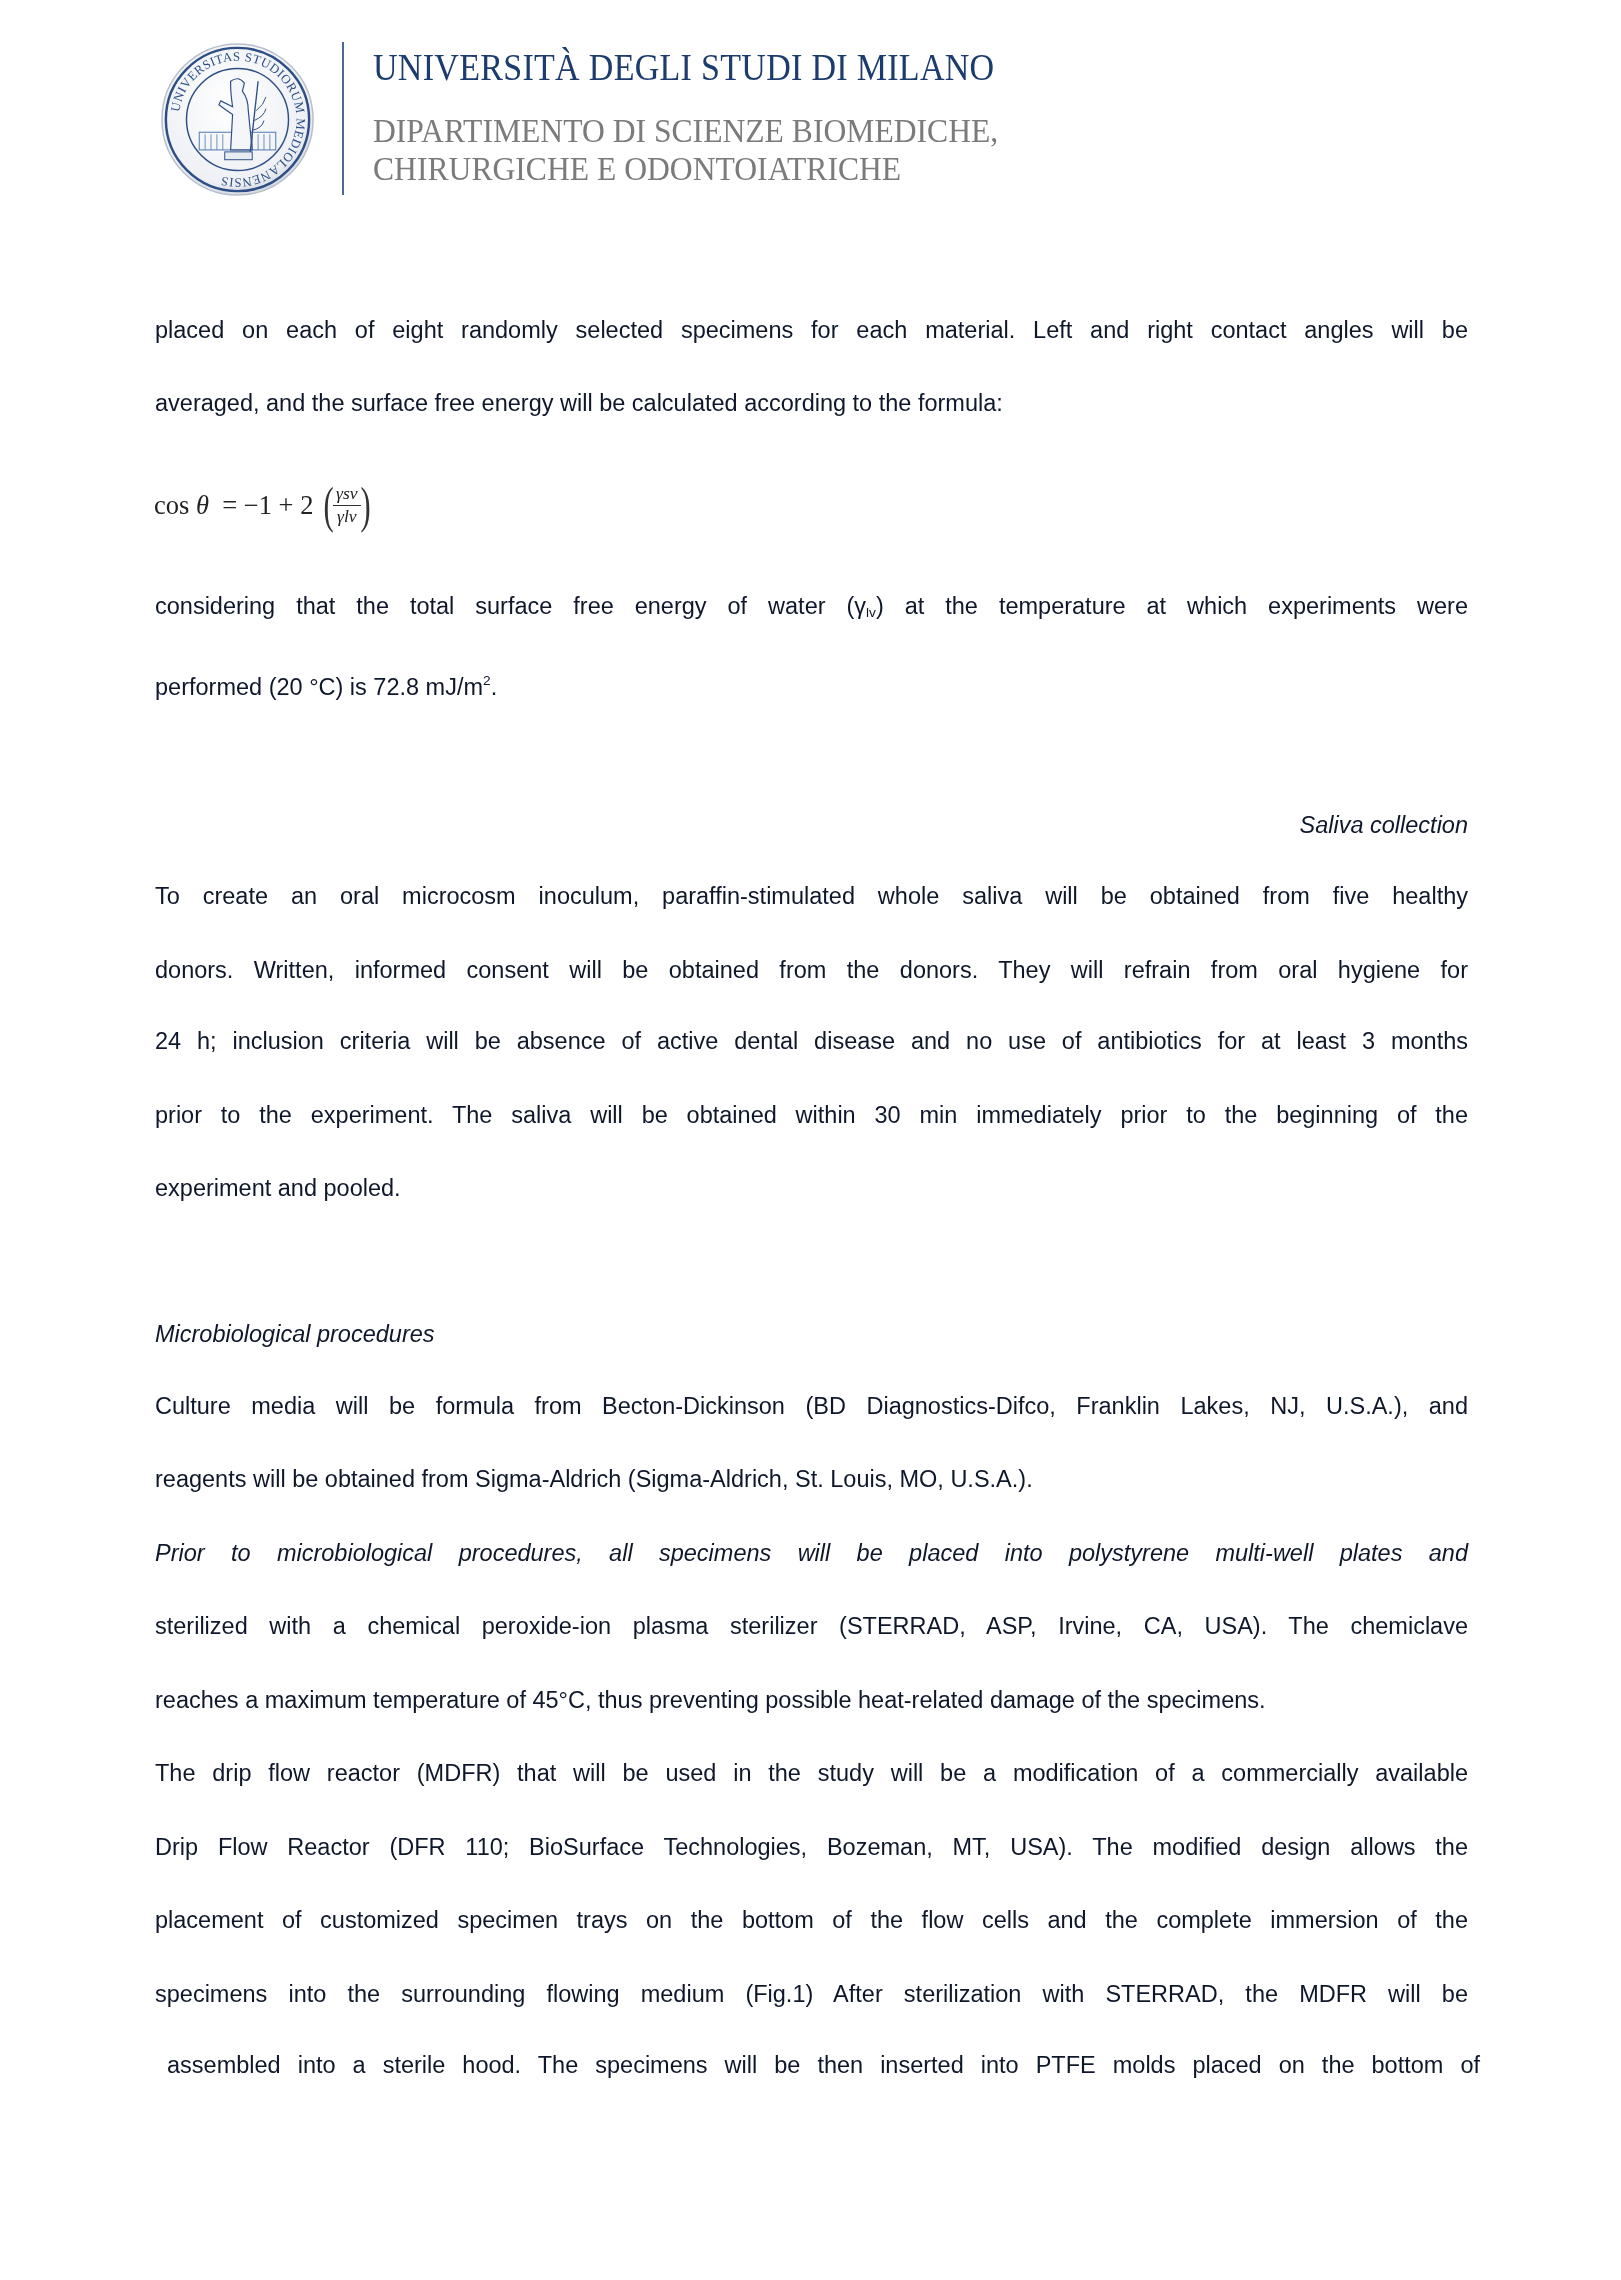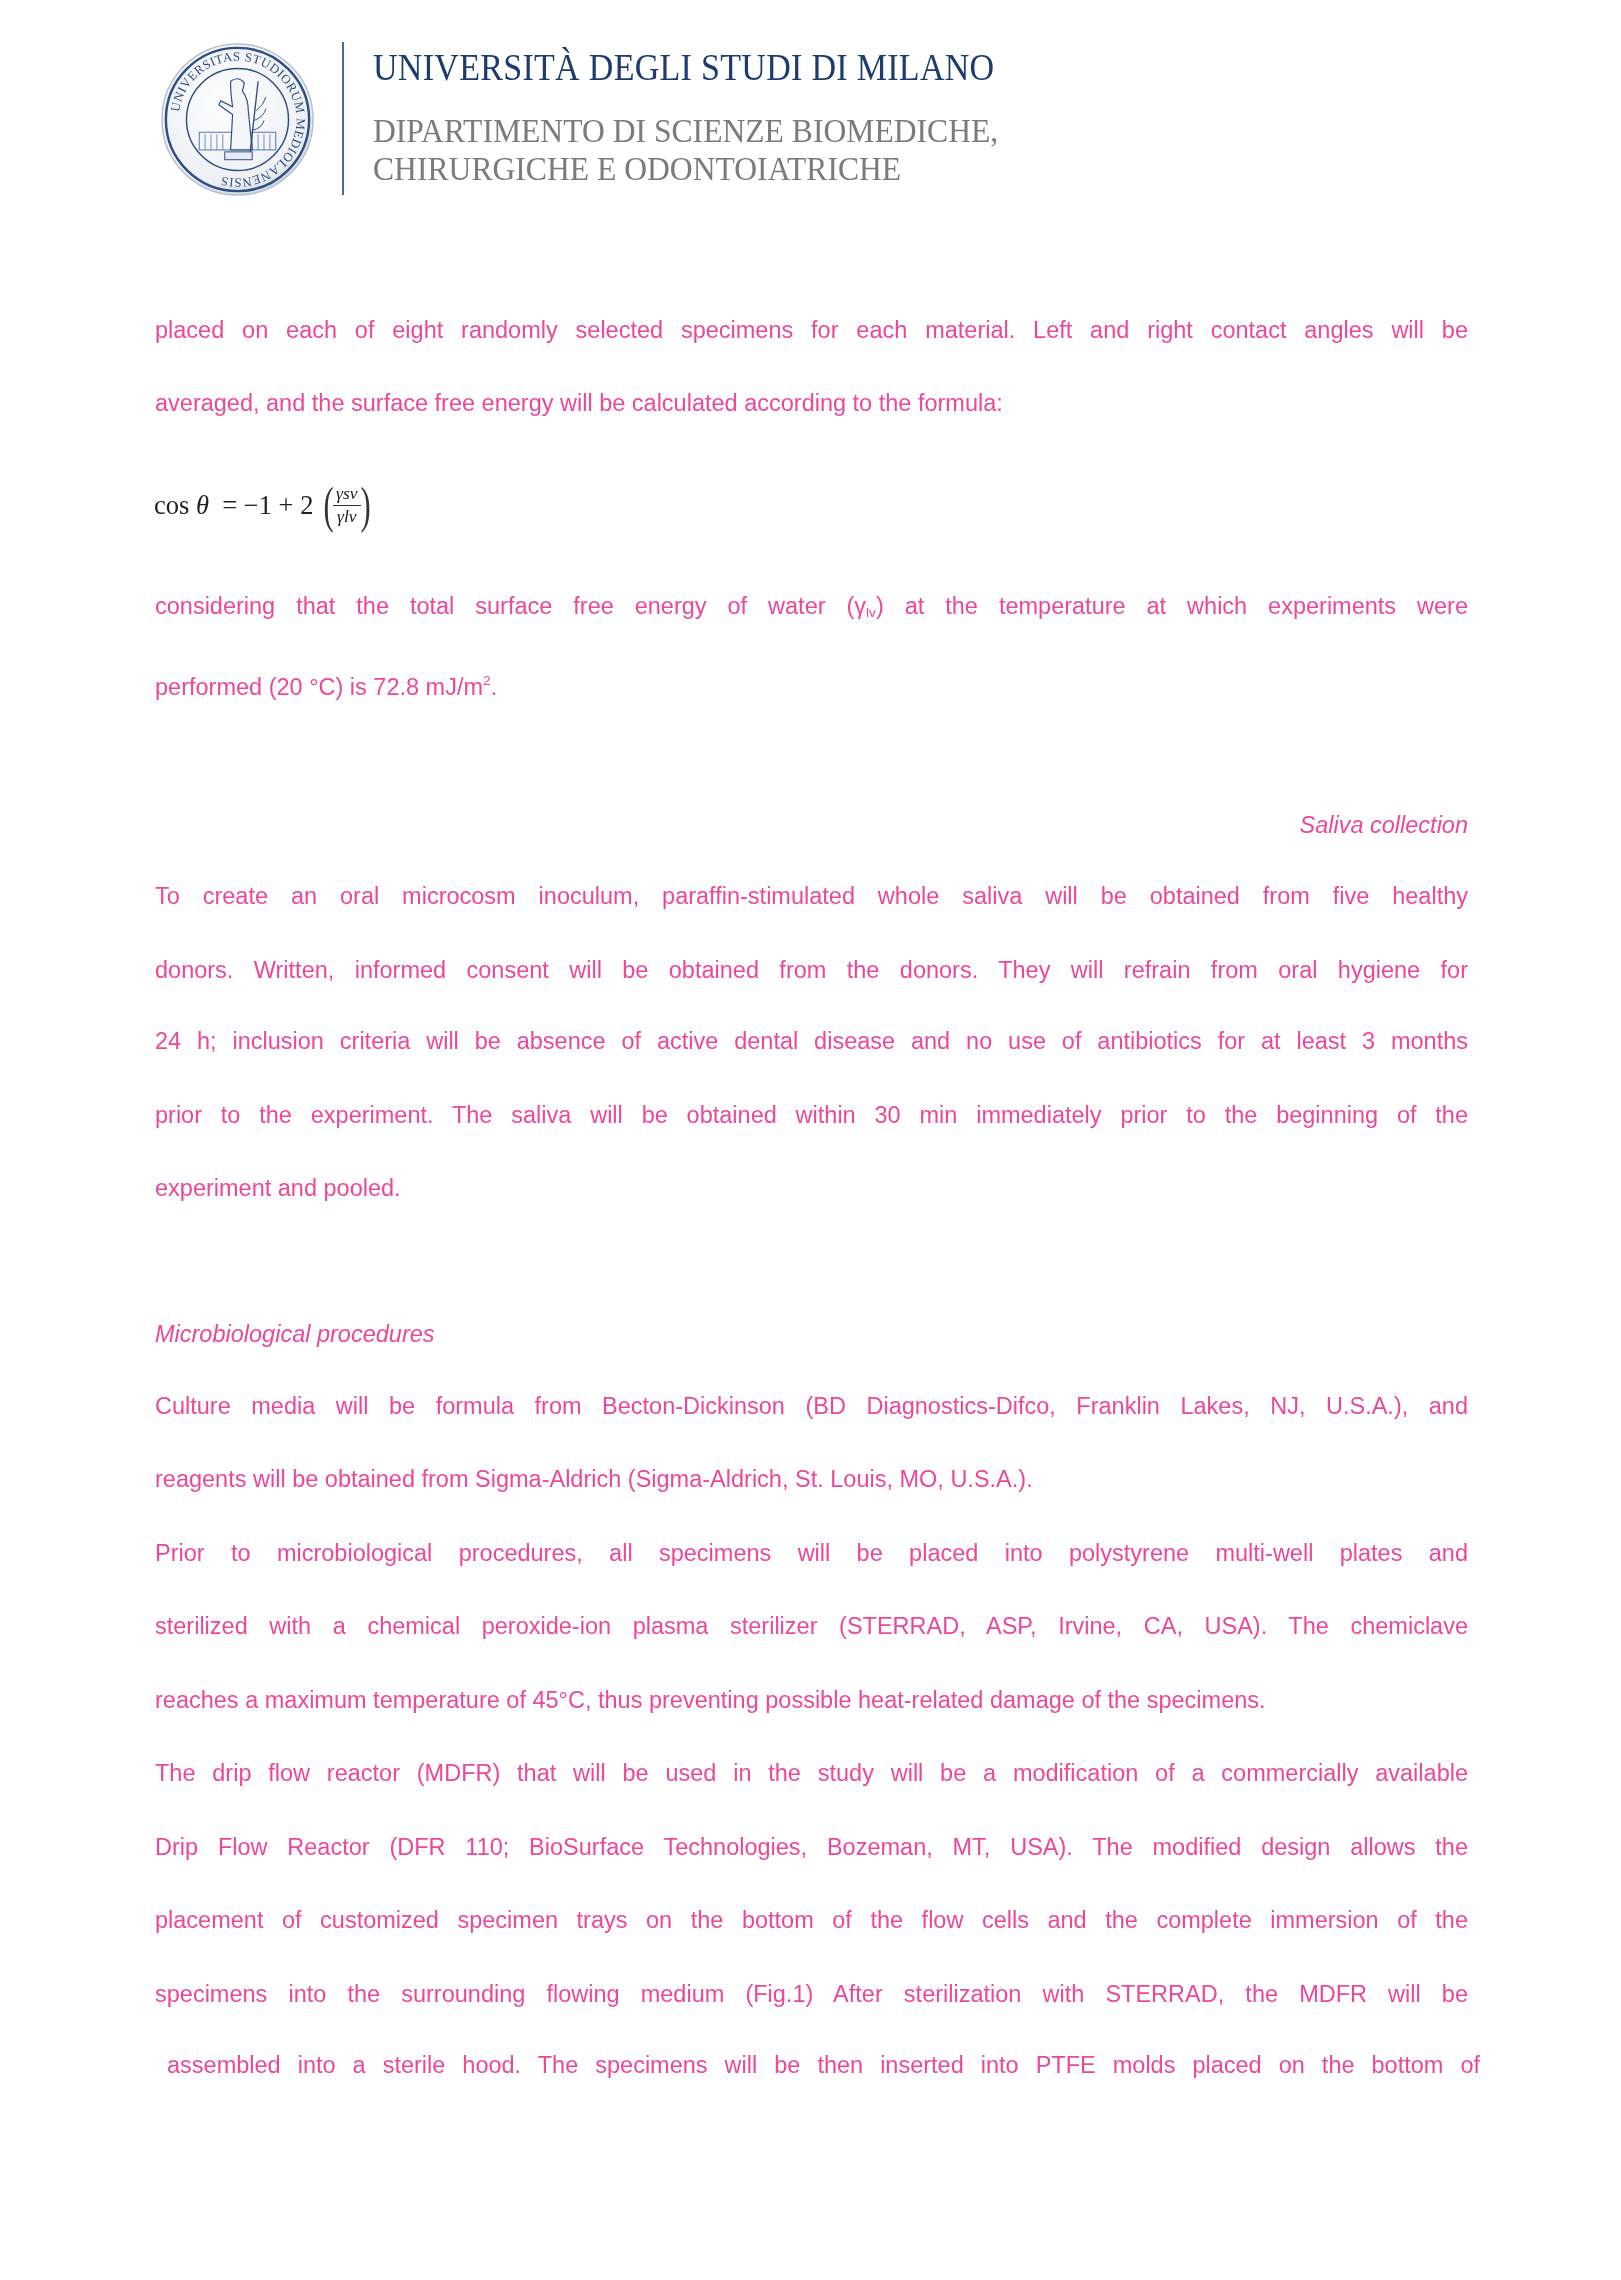--- a/index.html
+++ b/index.html
@@ -11,21 +11,21 @@
   .divider { position: absolute; left: 342px; top: 42px; width: 2px; height: 153px; background: #4b6a93; }
   .uni-title { position: absolute; left: 373px; top: 45px; font-family: "Liberation Serif", "DejaVu Serif", serif;
                font-size: 37px; color: #1d3c6e; letter-spacing: 0.3px; white-space: nowrap; line-height: 45px; transform: scaleX(0.92); transform-origin: left top; }
   .dept { position: absolute; left: 373px; font-family: "Liberation Serif", "DejaVu Serif", serif;
           font-size: 34px; color: #7b7b7b; white-space: nowrap; line-height: 39px; transform: scaleX(0.93); transform-origin: left top; }
   .dept.l1 { top: 111px; }
   .dept.l2 { top: 149px; }
 
   
   .line { position: absolute; left: 155px; width: 1313px; font-family: "Liberation Sans", "DejaVu Sans", sans-serif;
-          font-size: 23.5px; color: #ec4899; white-space: nowrap; line-height: 29px; height: 29px; }
+          font-size: 23.5px; color: #0f172a; white-space: nowrap; line-height: 29px; height: 29px; }
   .line.j { text-align: justify; text-align-last: justify; }
   .line.h { font-style: italic; }
   sub.s { font-size: 13.7px; vertical-align: -2.9px; }
   sup.s { font-size: 13.7px; vertical-align: 9.8px; }
 
   
   .formula { position: absolute; left: 154px; top: 478px; height: 55px; font-family: "Liberation Serif", "DejaVu Serif", serif;
              font-size: 26.5px; color: #222; display: flex; align-items: center; white-space: nowrap; }
   .formula .paren { font-size: 51px; line-height: 51px; color: #333; font-weight: 300; transform: scaleX(0.6); display: inline-block; }
   .frac { display: inline-flex; flex-direction: column; align-items: center; font-style: italic; font-size: 17.6px; line-height: 19.6px; margin: 17px -3.9px; }
@@ -94,21 +94,21 @@
   <div class="line h" style="top: 811px; white-space: nowrap; text-align: right;">Saliva collection</div>
   <div class="line j" style="top: 956px; white-space: nowrap;">donors. Written, informed consent will be obtained from the donors. They will refrain from oral hygiene for</div>
   <div class="line j" style="top: 882px; white-space: nowrap;">To create an oral microcosm inoculum, paraffin-stimulated whole saliva will be obtained from five healthy</div>
   <div class="line j" style="top: 1027px; white-space: nowrap;">24 h; inclusion criteria will be absence of active dental disease and no use of antibiotics for at least 3 months</div>
   <div class="line j" style="top: 1101px; white-space: nowrap;">prior to the experiment. The saliva will be obtained within 30 min immediately prior to the beginning of the</div>
   <div class="line" style="top: 1174px; white-space: nowrap;">experiment and pooled.</div>
 
   <div class="line h" style="top: 1320px; white-space: nowrap;">Microbiological procedures</div>
   <div class="line j" style="top: 1392px; white-space: nowrap;">Culture media will be formula from Becton-Dickinson (BD Diagnostics-Difco, Franklin Lakes, NJ, U.S.A.), and</div>
   <div class="line" style="top: 1465px; white-space: nowrap;">reagents will be obtained from Sigma-Aldrich (Sigma-Aldrich, St. Louis, MO, U.S.A.).</div>
-  <div class="line j" style="top: 1539px; white-space: nowrap;">Prior to microbiological procedures, all specimens will be placed into polystyrene multi-well plates and</div>
+  <div class="line j" style="top: 1539px; white-space: nowrap; font-style: italic;">Prior to microbiological procedures, all specimens will be placed into polystyrene multi-well plates and</div>
   <div class="line j" style="top: 1612px; white-space: nowrap;">sterilized with a chemical peroxide-ion plasma sterilizer (STERRAD, ASP, Irvine, CA, USA). The chemiclave</div>
   <div class="line" style="top: 1686px; white-space: nowrap;">reaches a maximum temperature of 45°C, thus preventing possible heat-related damage of the specimens.</div>
   <div class="line j" style="top: 1759px; white-space: nowrap;">The drip flow reactor (MDFR) that will be used in the study will be a modification of a commercially available</div>
   <div class="line j" style="top: 1833px; white-space: nowrap;">Drip Flow Reactor (DFR 110; BioSurface Technologies, Bozeman, MT, USA). The modified design allows the</div>
   <div class="line j" style="top: 1906px; white-space: nowrap;">placement of customized specimen trays on the bottom of the flow cells and the complete immersion of the</div>
   <div class="line j" style="top: 1980px; white-space: nowrap;">specimens into the surrounding flowing medium (Fig.1) After sterilization with STERRAD, the MDFR will be</div>
   <div class="line j" style="top: 2051px; white-space: nowrap; margin-left: 12px;">assembled into a sterile hood. The specimens will be then inserted into PTFE molds placed on the bottom of</div>
 </div>
 
 

